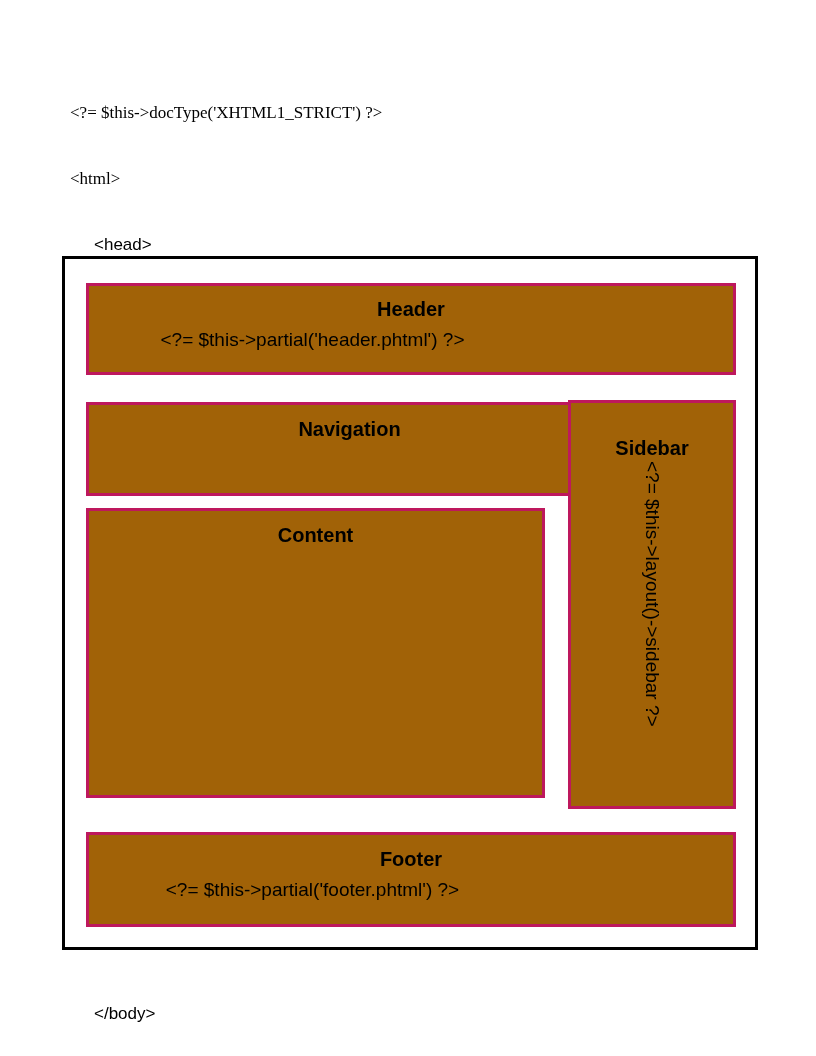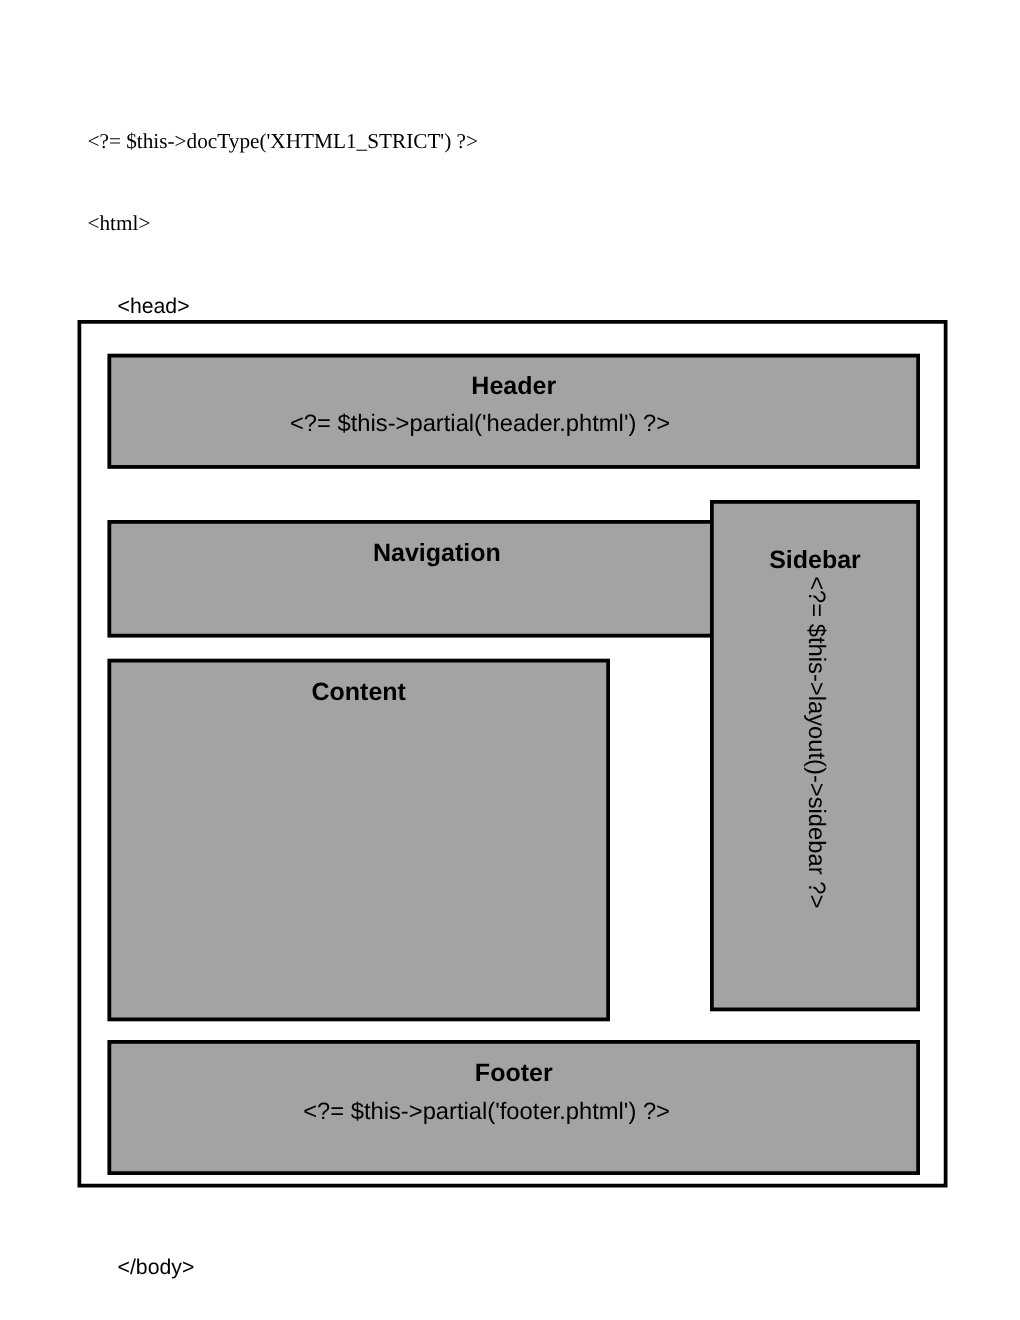--- a/index.html
+++ b/index.html
@@ -44,61 +44,61 @@
     width: 696px;
     height: 694px;
     border: 3px solid #000000;
     box-sizing: border-box;
     background: #ffffff;
   }
 
   
   .region-box {
     position: absolute;
-    border: 3px solid #000000;
+    border: 3px solid #be185d;
     box-sizing: border-box;
-    background: #a3a3a3;
+    background: #a16207;
   }
   .region-title {
     font-family: "Liberation Sans", sans-serif;
     font-weight: bold;
     font-size: 20px;
     line-height: 24px;
     text-align: center;
     color: #000;
   }
   .region-code {
     font-family: "Liberation Sans", sans-serif;
     font-size: 19px;
     line-height: 24px;
-    text-align: right;
+    text-align: center;
     white-space: pre;
     color: #000;
   }
 
   
   #header-box {
     left: 21px; top: 24px;
     width: 650px; height: 92px;
   }
   #header-box .region-title { margin-top: 11px; }
   #header-box .region-code  { margin-top: 7px; margin-right: 197px; }
 
   
   #navigation-box {
-    left: 21px; top: 157px;
+    left: 21px; top: 143px;
     width: 527px; height: 94px;
   }
   #navigation-box .region-title { margin-top: 12px; }
   #navigation-box .region-code  { margin-top: 7px; margin-right: 6px; }
 
   
   #content-box {
-    left: 21px; top: 268px;
-    width: 402px; height: 290px;
+    left: 21px; top: 249px;
+    width: 459px; height: 290px;
   }
   #content-box .region-title { margin-top: 12px; }
   #content-box .region-code  { margin-top: 7px; margin-right: 6px; }
 
   
   #sidebar-box {
     left: 503px; top: 141px;
     width: 168px; height: 409px;
   }
   #sidebar-box .region-title { margin-top: 33px; }
@@ -119,21 +119,21 @@
     font-family: "Liberation Sans", sans-serif;
     font-size: 19px;
     line-height: 20px;
     white-space: pre;
     color: #000;
   }
 
   
   #footer-box {
     left: 21px; top: 573px;
-    width: 650px; height: 108px;
+    width: 650px; height: 95px;
   }
   #footer-box .region-title { margin-top: 12px; }
   #footer-box .region-code  { margin-top: 7px; margin-right: 197px; }
 </style>
 </head>
 <body>
 
 <div class="code-block" id="code-top">
   <span class="code-line ind-0">&lt;?= $this-&gt;docType('XHTML1_STRICT') ?&gt;</span>
   <span class="code-line ind-0">&lt;html&gt;</span>

